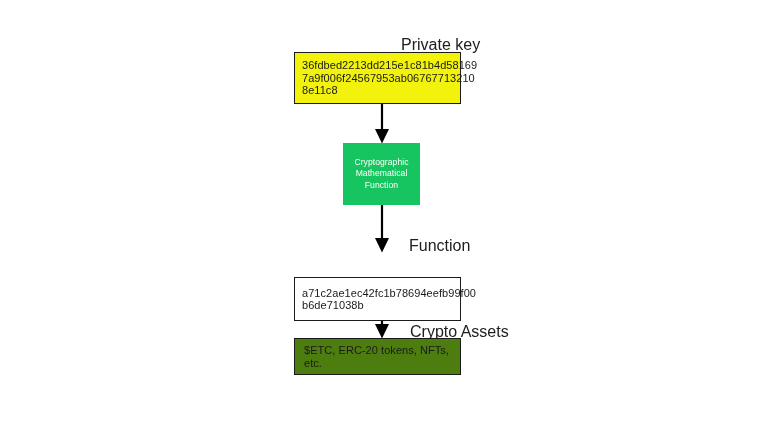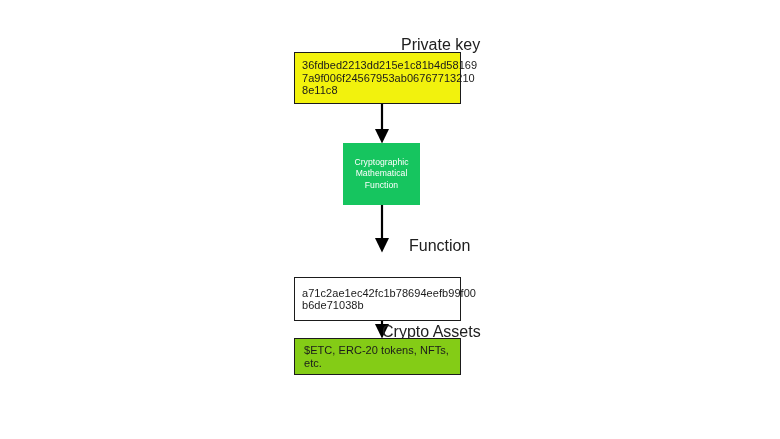--- a/index.html
+++ b/index.html
@@ -86,39 +86,39 @@
     text-align: left;
     color: #1b1b1b;
   }
 
   
   #node-crypto-assets {
     left: 294px;
     top: 338px;
     width: 167px;
     height: 37px;
-    background: #84cc16;
+    background: #4d7c0f;
   }
   #node-crypto-assets .node-text {
     padding: 0 9px;
     text-align: left;
     color: #1b1b1b;
   }
 
   
   .edge-label {
     position: absolute;
     font-size: 16px;
     line-height: 13px;
     color: #202020;
     white-space: nowrap;
   }
   #label-private-key { left: 401px; top: 38px; }
   #label-address     { left: 409px; top: 239px; }
-  #label-crypto-assets { left: 382px; top: 325px; }
+  #label-crypto-assets { left: 410px; top: 325px; }
 
   
   .connector {
     position: absolute;
     left: 0;
     top: 0;
     width: 780px;
     height: 439px;
     pointer-events: none;
   }

